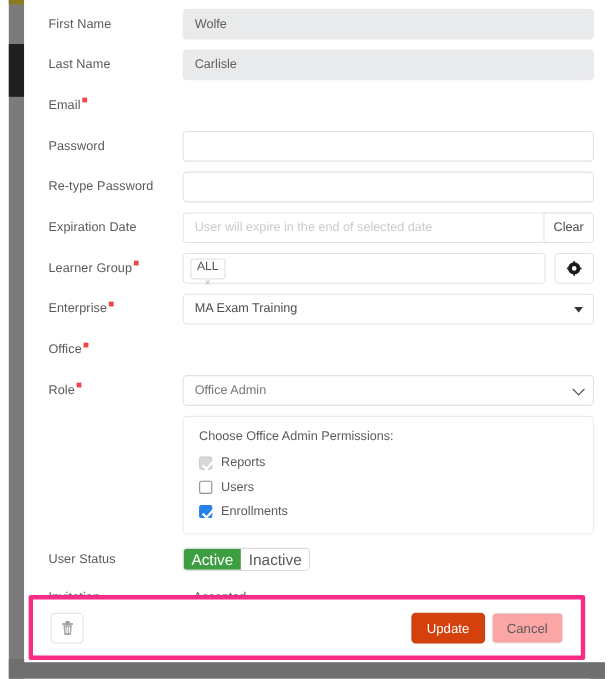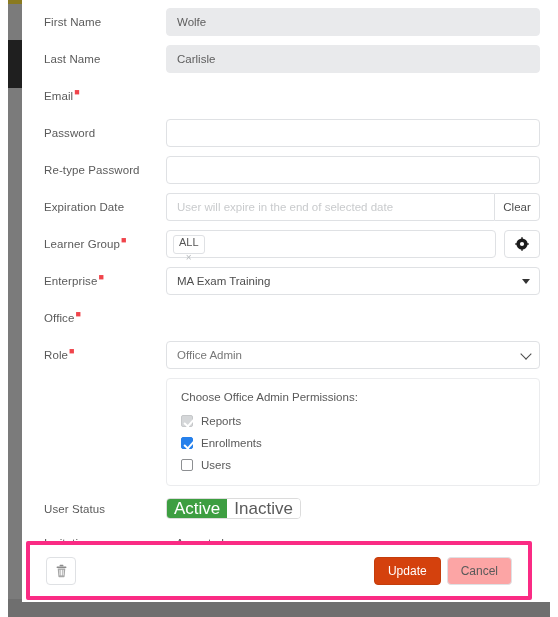--- a/index.html
+++ b/index.html
@@ -289,21 +289,21 @@
 
   
   .toggle {
     display: inline-flex;
     border-radius: 4px;
     overflow: hidden;
     border: 1px solid #dcdcdc;
     height: 21px;
   }
   .toggle .opt {
-    font-size: 17px;
+    font-size: 14px;
     padding: 0 7px;
     display: flex; align-items: center;
     background: #fff;
     color: #5a5a5a;
     cursor: pointer;
   }
   .toggle .opt.on {
     background: #3d9e41;
     color: #fff;
   }
@@ -493,27 +493,27 @@
     <div class="perm-row">
       <div class="perm-panel">
         <div class="perm-title">Choose Office Admin Permissions:</div>
 
         <div class="perm-item">
           <span class="cb checked-disabled"></span>
           <span>Reports</span>
         </div>
 
         <div class="perm-item">
+          <span class="cb"></span>
+          <span>Users</span>
+        </div>
+
+        <div class="perm-item">
           <span class="cb checked"></span>
           <span>Enrollments</span>
-        </div>
-
-        <div class="perm-item">
-          <span class="cb"></span>
-          <span>Users</span>
         </div>
       </div>
     </div>
 
     <div class="form-row" style="margin-bottom:6px">
       <div class="form-label">
         <span>User Status</span>
       </div>
       <div class="field-wrap" style="align-items:center;padding-top:3px">
         <div class="toggle">

